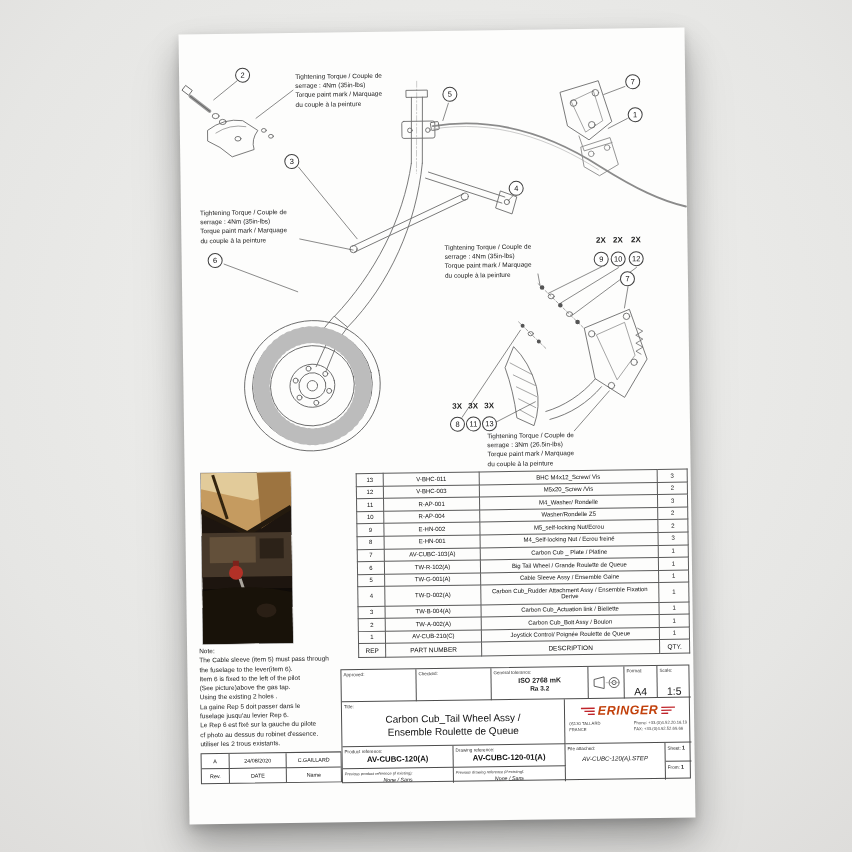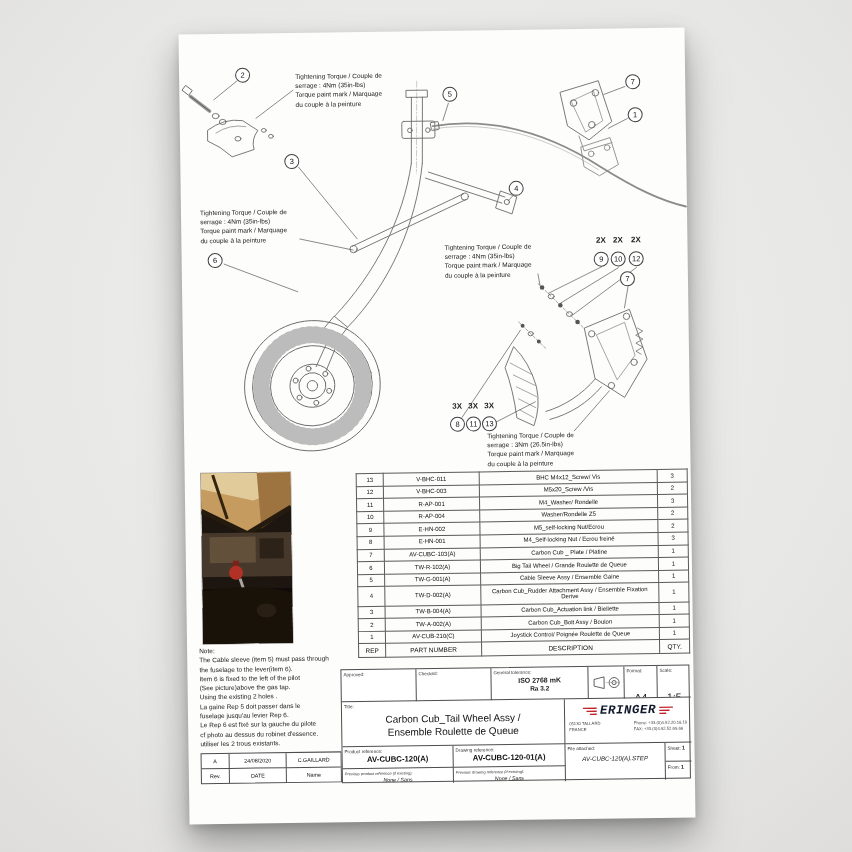--- a/index.html
+++ b/index.html
@@ -67,26 +67,26 @@
   .ta6 { left:316px; top:0; width:33px; height:32px; }
   .tb1 { left:0; top:32px; width:223px; height:45px; }
   .tb2 { left:223px; top:32px; width:126px; height:45px; }
   .tc1 { left:0; top:77px; width:111px; height:22px; }
   .tc2 { left:111px; top:77px; width:112px; height:22px; }
   .tcd { left:223px; top:77px; width:126px; height:37px; }
   .td1 { left:0; top:99px; width:111px; height:15px; }
   .td2 { left:111px; top:99px; width:112px; height:15px; }
   .tolv { text-align:center; font-weight:bold; font-size:7px; margin-top:2px; }
   .tolr { text-align:center; font-weight:bold; font-size:6.5px; margin-top:1px; }
-  .big  { text-align:center; font-size:10.5px; margin-top:18px; color:#111; }
+  .big  { text-align:center; font-size:10.5px; margin-top:12px; color:#111; }
   .ttl  { text-align:center; font-size:10px; line-height:1.35; margin-top:4px; color:#111; }
   .refval { text-align:center; font-weight:bold; font-size:7.8px; margin-top:1px; color:#111; }
   .noneval { text-align:center; font-size:5.3px; font-style:italic; margin-top:1.5px; }
   .brandrow { display:flex; align-items:center; justify-content:center; gap:3px; margin-top:5px; }
-  .brand { color:#0f172a; font-family:Liberation Mono, monospace; font-style:italic; font-weight:bold; font-size:12.5px; letter-spacing:0.5px; }
+  .brand { color:#c2410c; font-family:Liberation Sans, sans-serif; font-style:italic; font-weight:bold; font-size:12.5px; letter-spacing:0.5px; }
   .addr { display:flex; justify-content:space-between; padding:3px 4px 0 4px; font-size:4.2px; color:#444; line-height:1.5; }
   .filewrap { display:flex; height:100%; }
   .fileleft { flex:1; }
   .fileval { font-size:6.2px; text-align:center; margin-top:4px; font-style:italic; }
   .fileright { width:27px; border-left:1px solid #4d4d4d; display:flex; flex-direction:column; }
   .srow { flex:1; font-size:4.6px; padding:1.5px 0 0 2px; }
   .srow:first-child { border-bottom:1px solid #4d4d4d; }
   .srow b { font-size:5.5px; }
 
   

